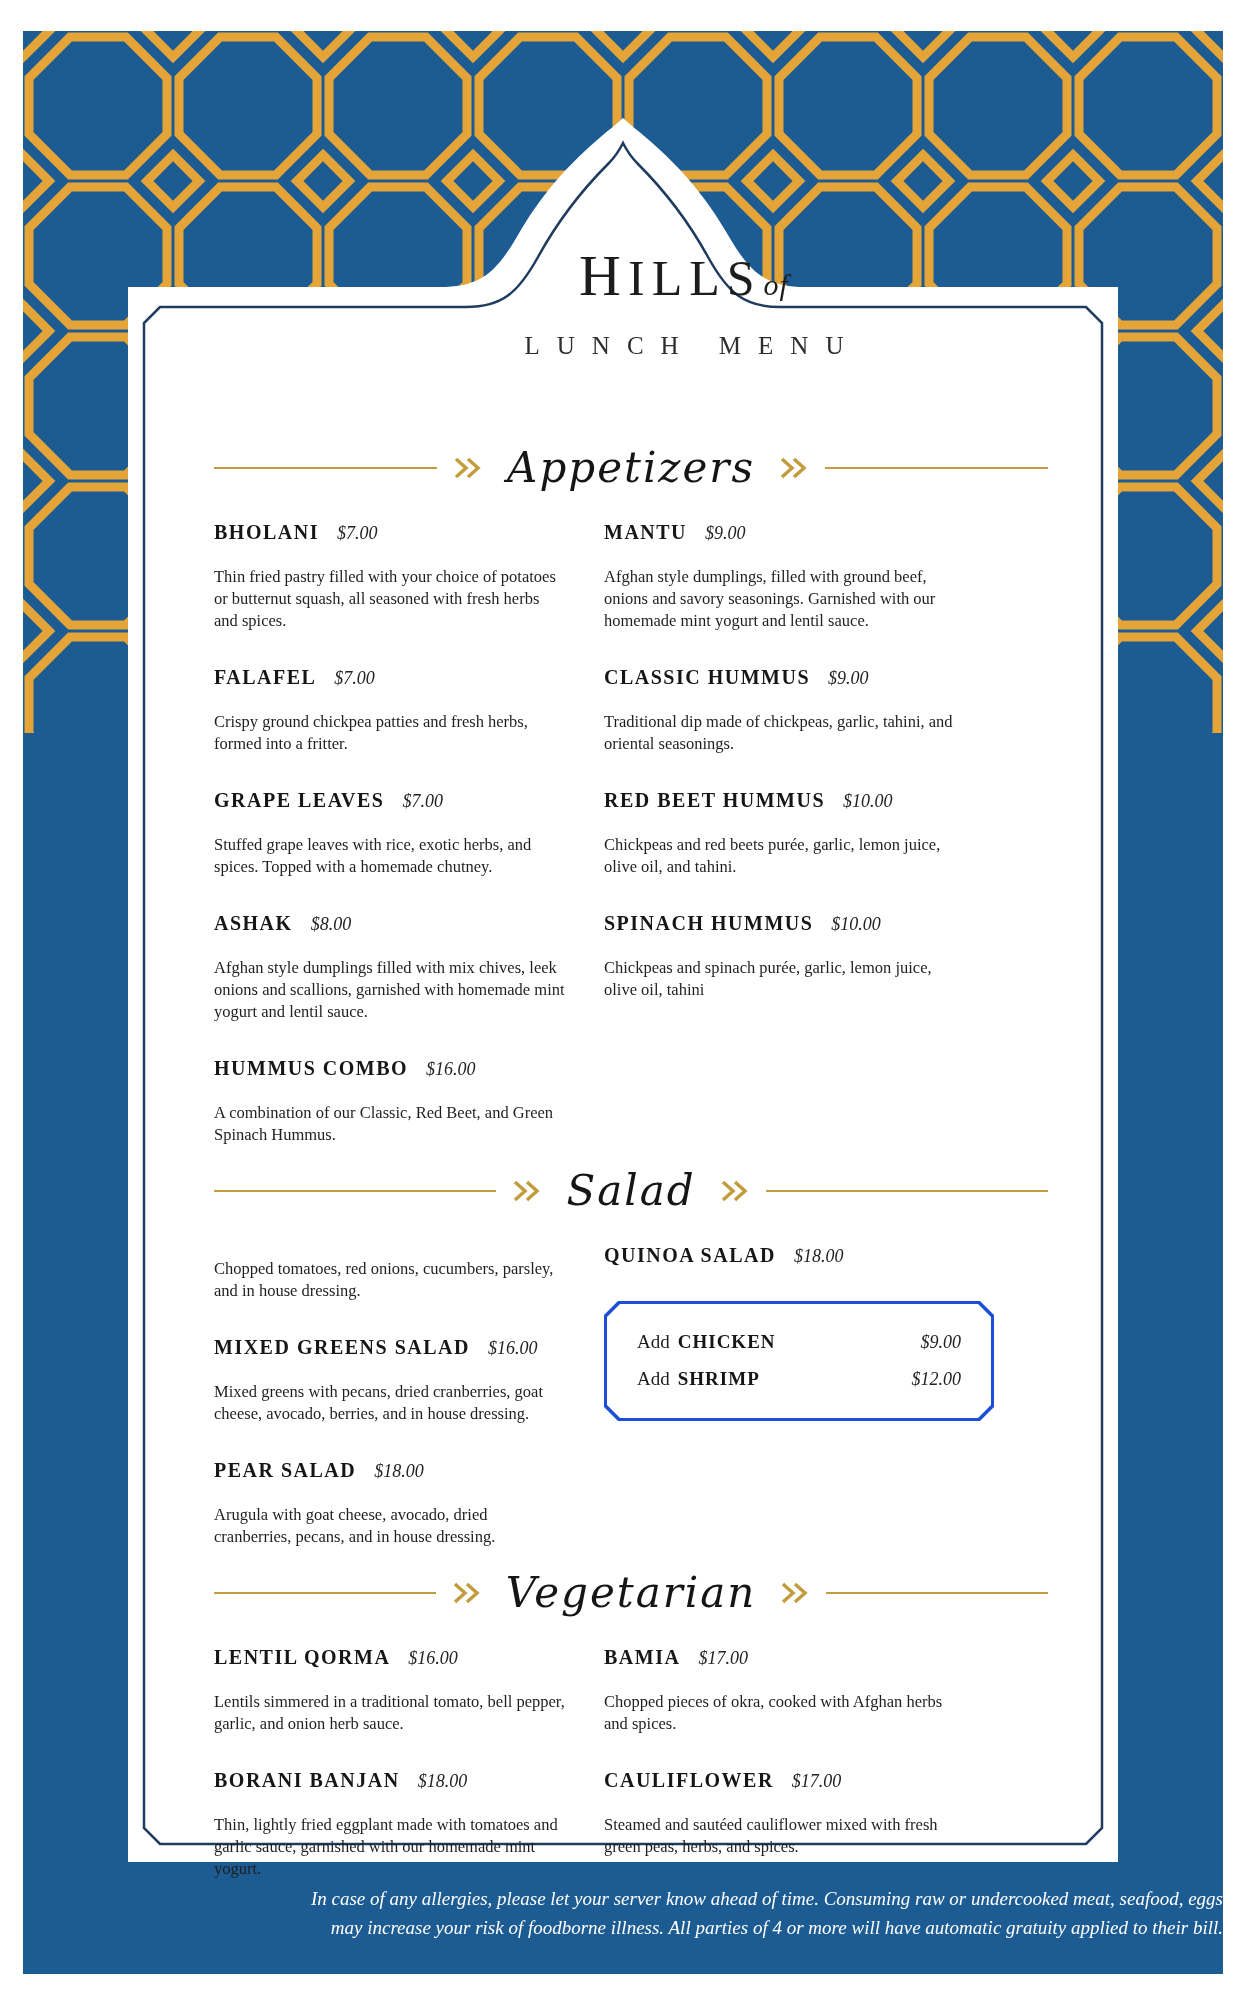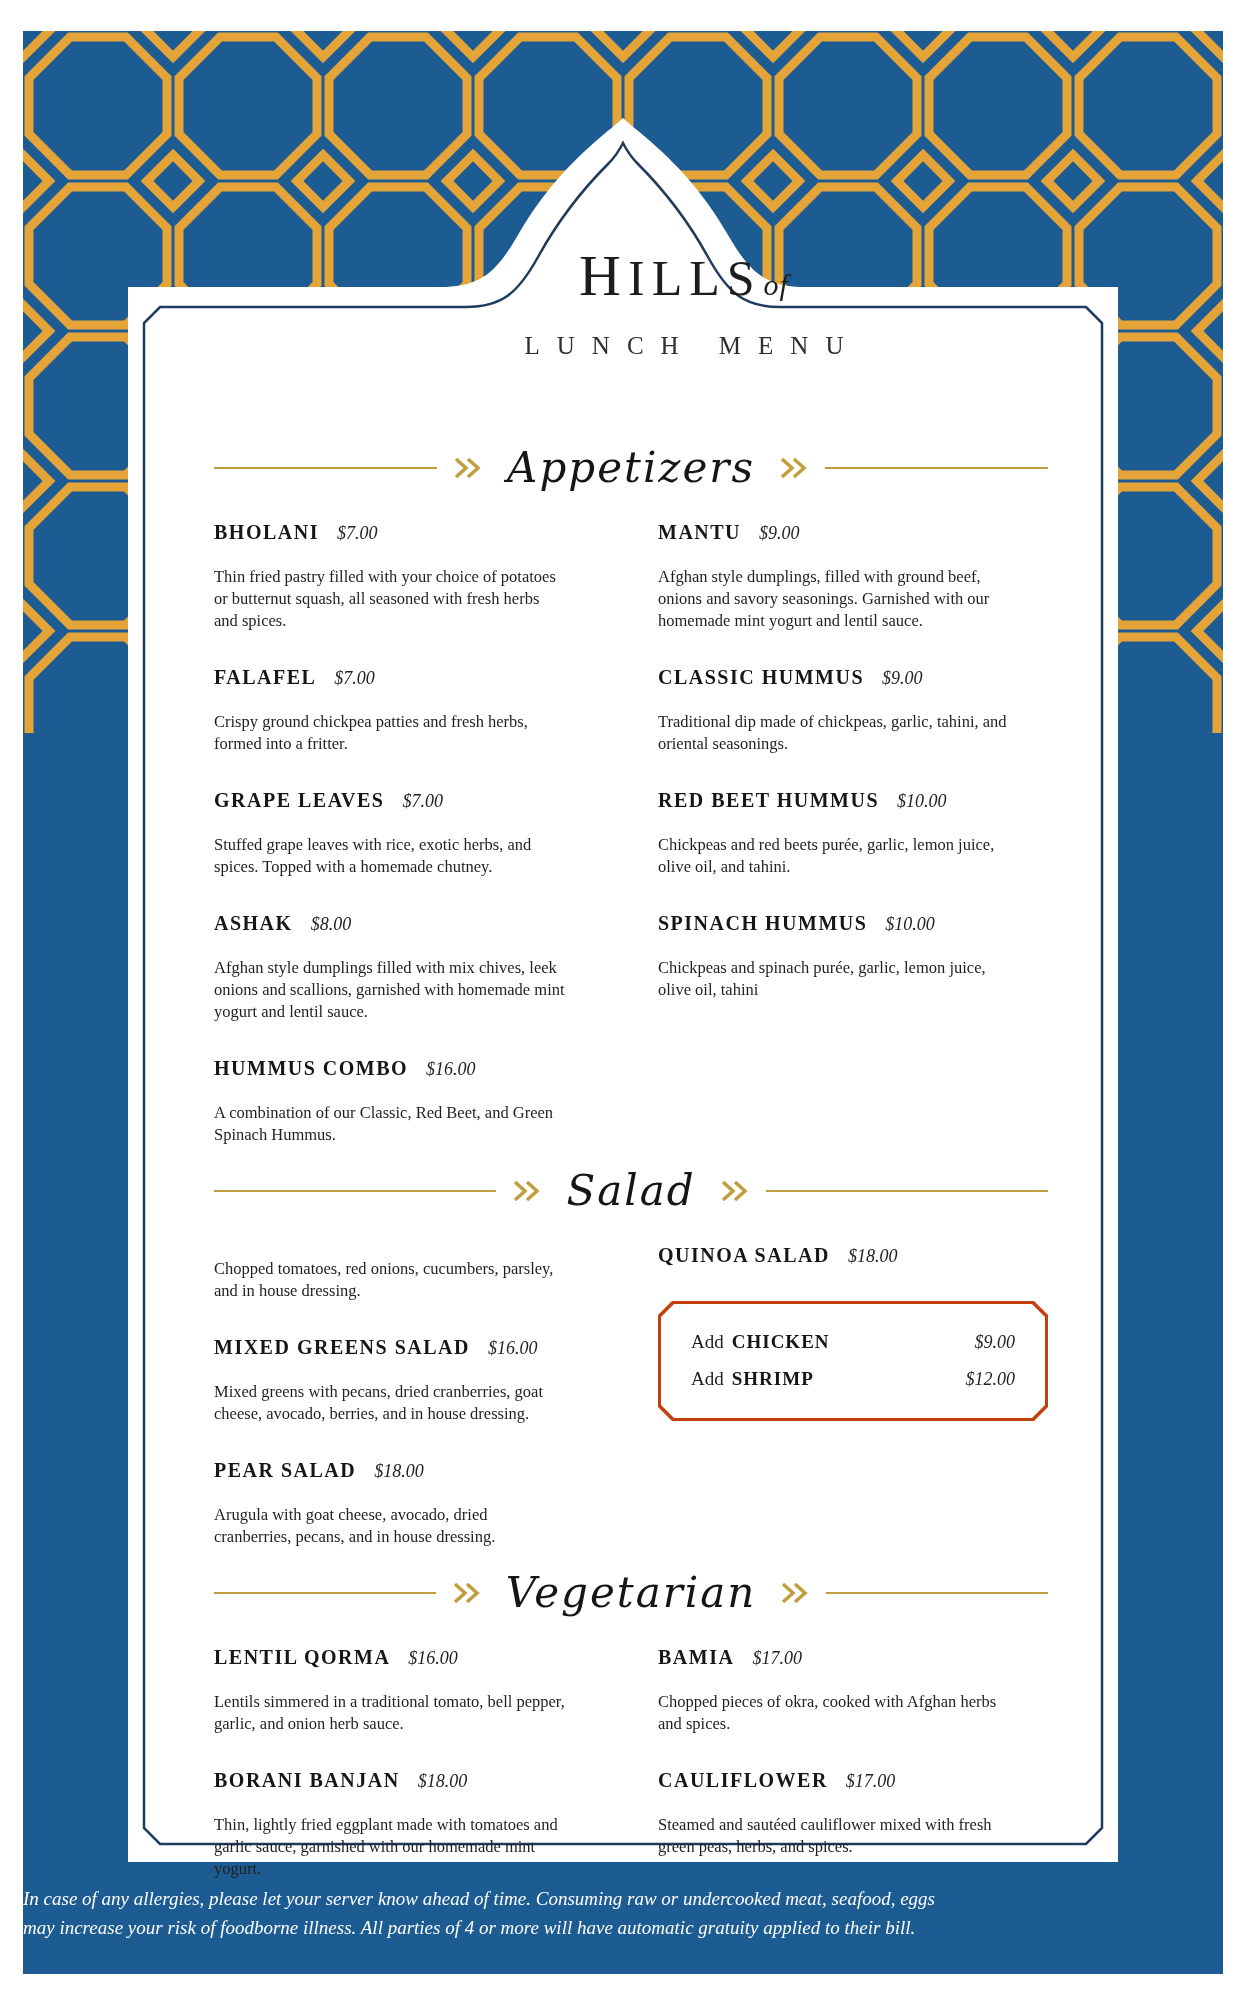--- a/index.html
+++ b/index.html
@@ -26,43 +26,43 @@
           padding:156px 70px 0 86px; }
 
   .divider { display:flex; align-items:center; gap:16px; margin-bottom:24px; }
   .section + .section .divider { margin-top:20px; }
   .rule { flex:1; height:2px; background:#c19d3e; }
   .chev { width:30px; height:22px; flex:none; }
   .chev path { fill:none; stroke:#c19d3e; stroke-width:3.5; }
   .section-title { font-family:"DejaVu Serif", serif; font-style:italic; font-size:42px;
                    letter-spacing:2px; color:#151515; padding:0 8px; line-height:50px; }
 
-  .cols { display:flex; gap:54px; }
+  .cols { display:flex; }
   .col { width:390px; flex:none; }
 
   .item { margin-bottom:30px; }
   .item:last-child { margin-bottom:0; }
   .item-head { display:flex; align-items:baseline; line-height:30px; }
   .item-name { font-size:20px; font-weight:bold; letter-spacing:1.5px; color:#161616; }
   .item-price { font-size:18px; font-style:italic; margin-left:18px; color:#222222; }
   .item-desc { margin-top:18px; font-size:16.5px; line-height:22px; color:#1f1f1f; max-width:352px; }
 
-  .addons { margin-top:30px; background:#c2410c; padding:3px;
+  .addons { margin-top:30px; background:#1d4ed8; padding:3px;
             clip-path:polygon(14px 0, calc(100% - 14px) 0, 100% 14px, 100% calc(100% - 14px),
                               calc(100% - 14px) 100%, 14px 100%, 0 calc(100% - 14px), 0 14px); }
   .addons-inner { background:#ffffff; padding:20px 30px;
             clip-path:polygon(13px 0, calc(100% - 13px) 0, 100% 13px, 100% calc(100% - 13px),
                               calc(100% - 13px) 100%, 13px 100%, 0 calc(100% - 13px), 0 13px); }
   .addon-row { display:flex; justify-content:space-between; align-items:baseline; line-height:26px; padding:5px 0; }
   .addon-label { font-size:19px; color:#1d1d1b; }
   .addon-item { font-size:19px; font-weight:bold; letter-spacing:1px; margin-left:8px; color:#161616; }
   .addon-price { font-size:18px; font-style:italic; color:#222222; }
 
   .footer { position:absolute; left:23px; top:1884px; width:1200px; z-index:2;
-            text-align:left; color:#ffffff; font-style:italic; font-size:19px; line-height:1.55; }
+            text-align:right; color:#ffffff; font-style:italic; font-size:19px; line-height:1.55; }
 </style>
 </head>
 <body>
 
 <div class="page">
 
   <div class="blue-panel">
     <svg class="pattern" width="1200" height="702">
       <defs>
         <pattern id="girih" width="150" height="150" patternUnits="userSpaceOnUse">

